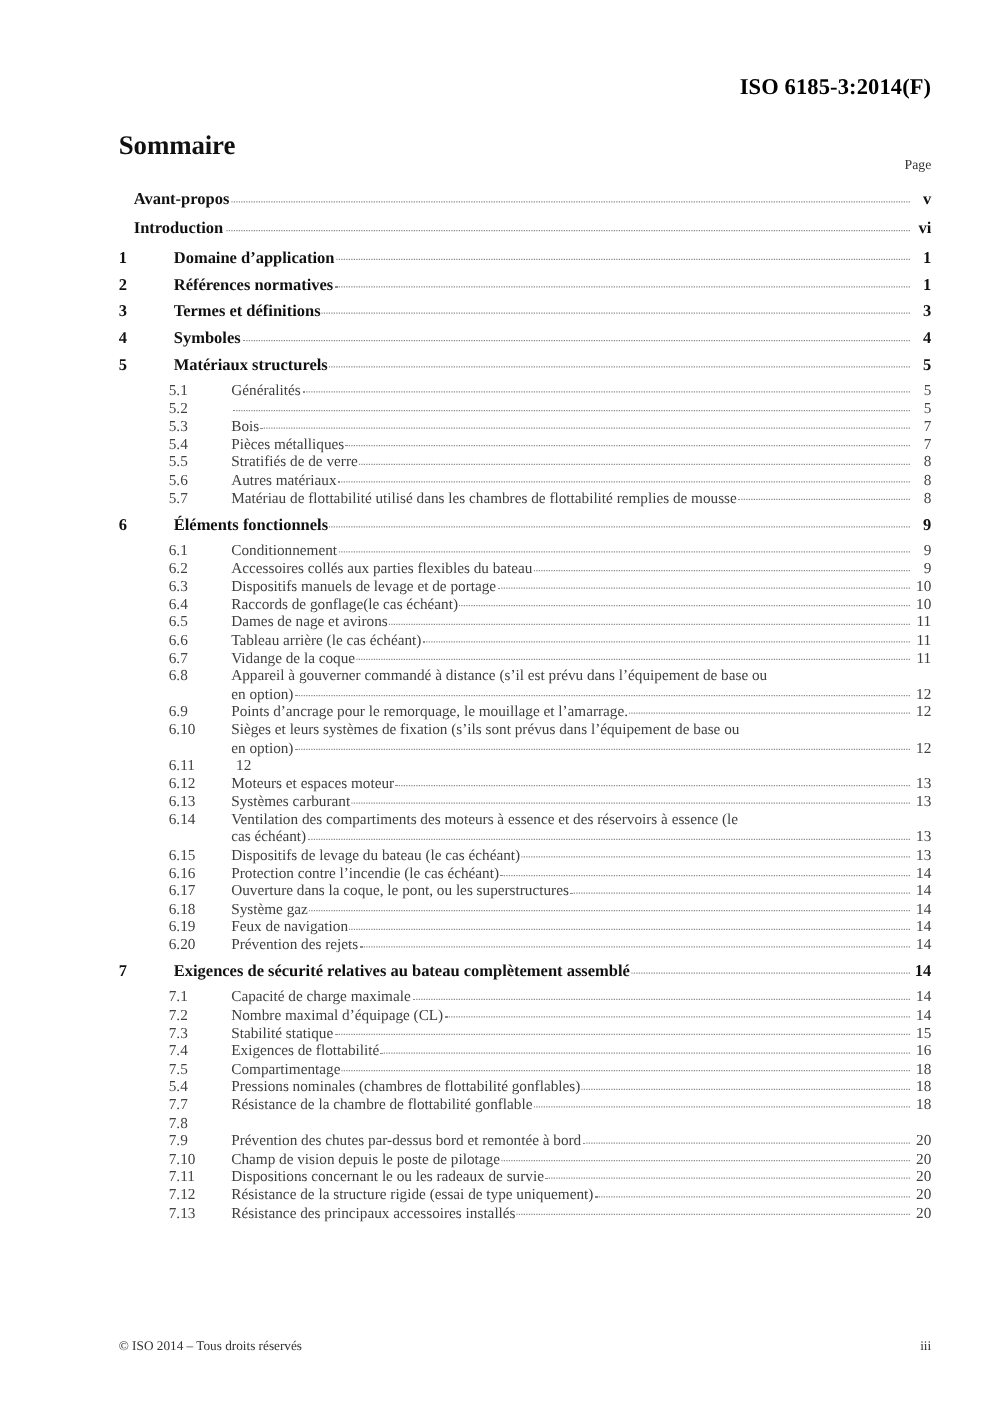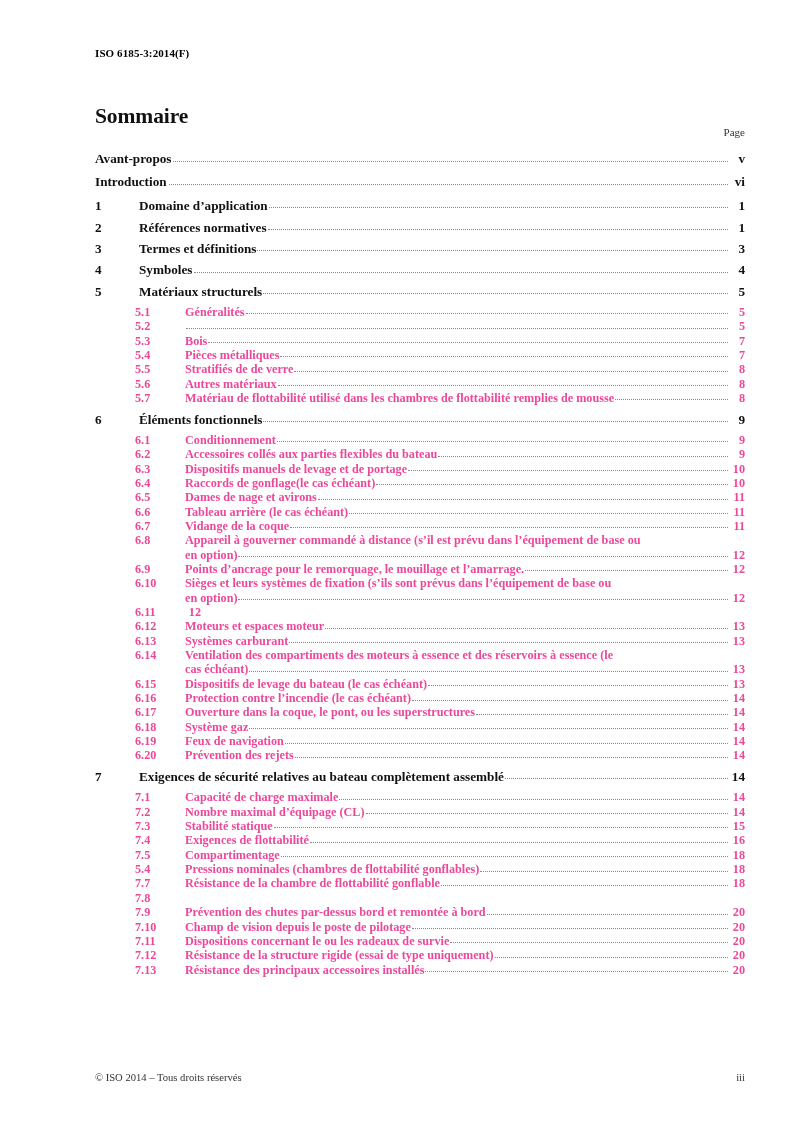--- a/index.html
+++ b/index.html
@@ -21,25 +21,25 @@
     position: absolute;
     inset: 0;
     width: 793px;
     height: 1122px;
     overflow: hidden;
   }
 
   
   .doc-header {
     position: absolute;
-    top: 47px;
+    top: 59px;
     left: 95px;
     width: 650px;
-    text-align: left;
-    font-size: 11px;
+    text-align: right;
+    font-size: 18px;
     font-weight: bold;
     letter-spacing: 0.1px;
     color: #000;
   }
 
   
   .title-row {
     position: absolute;
     top: 104px;
     left: 95px;
@@ -115,41 +115,41 @@
   }
 
   
   .lvl-front {
     font-size: 13.2px;
     font-weight: bold;
     line-height: 14.5px;
     margin-bottom: 8.6px;
     color: #111;
   }
-  .lvl-front .label { padding-right: 1px; }
+  .lvl-front .label { padding-right: 1px; margin-left: 12px; }
   .lvl-front .pg { min-width: 16px; }
 
   
   .lvl-1 {
     font-size: 13.2px;
     font-weight: bold;
     line-height: 15px;
     margin-bottom: 6.2px;
     color: #111;
   }
   .lvl-1 .num { width: 44px; }
   .lvl-1 .pg { min-width: 16px; }
 
   
   .lvl-2 {
     font-size: 12.2px;
-    font-weight: bold;
+    font-weight: normal;
     line-height: 14.35px;
     margin-bottom: 0;
-    color: #ec4899;
+    color: #404040;
   }
   .lvl-2 .num {
     width: 50px;
     margin-left: 40px;
   }
   .lvl-2 .pg { min-width: 16px; }
 
   
   .lvl-2.wrapped .label-wrap {
     display: block;

